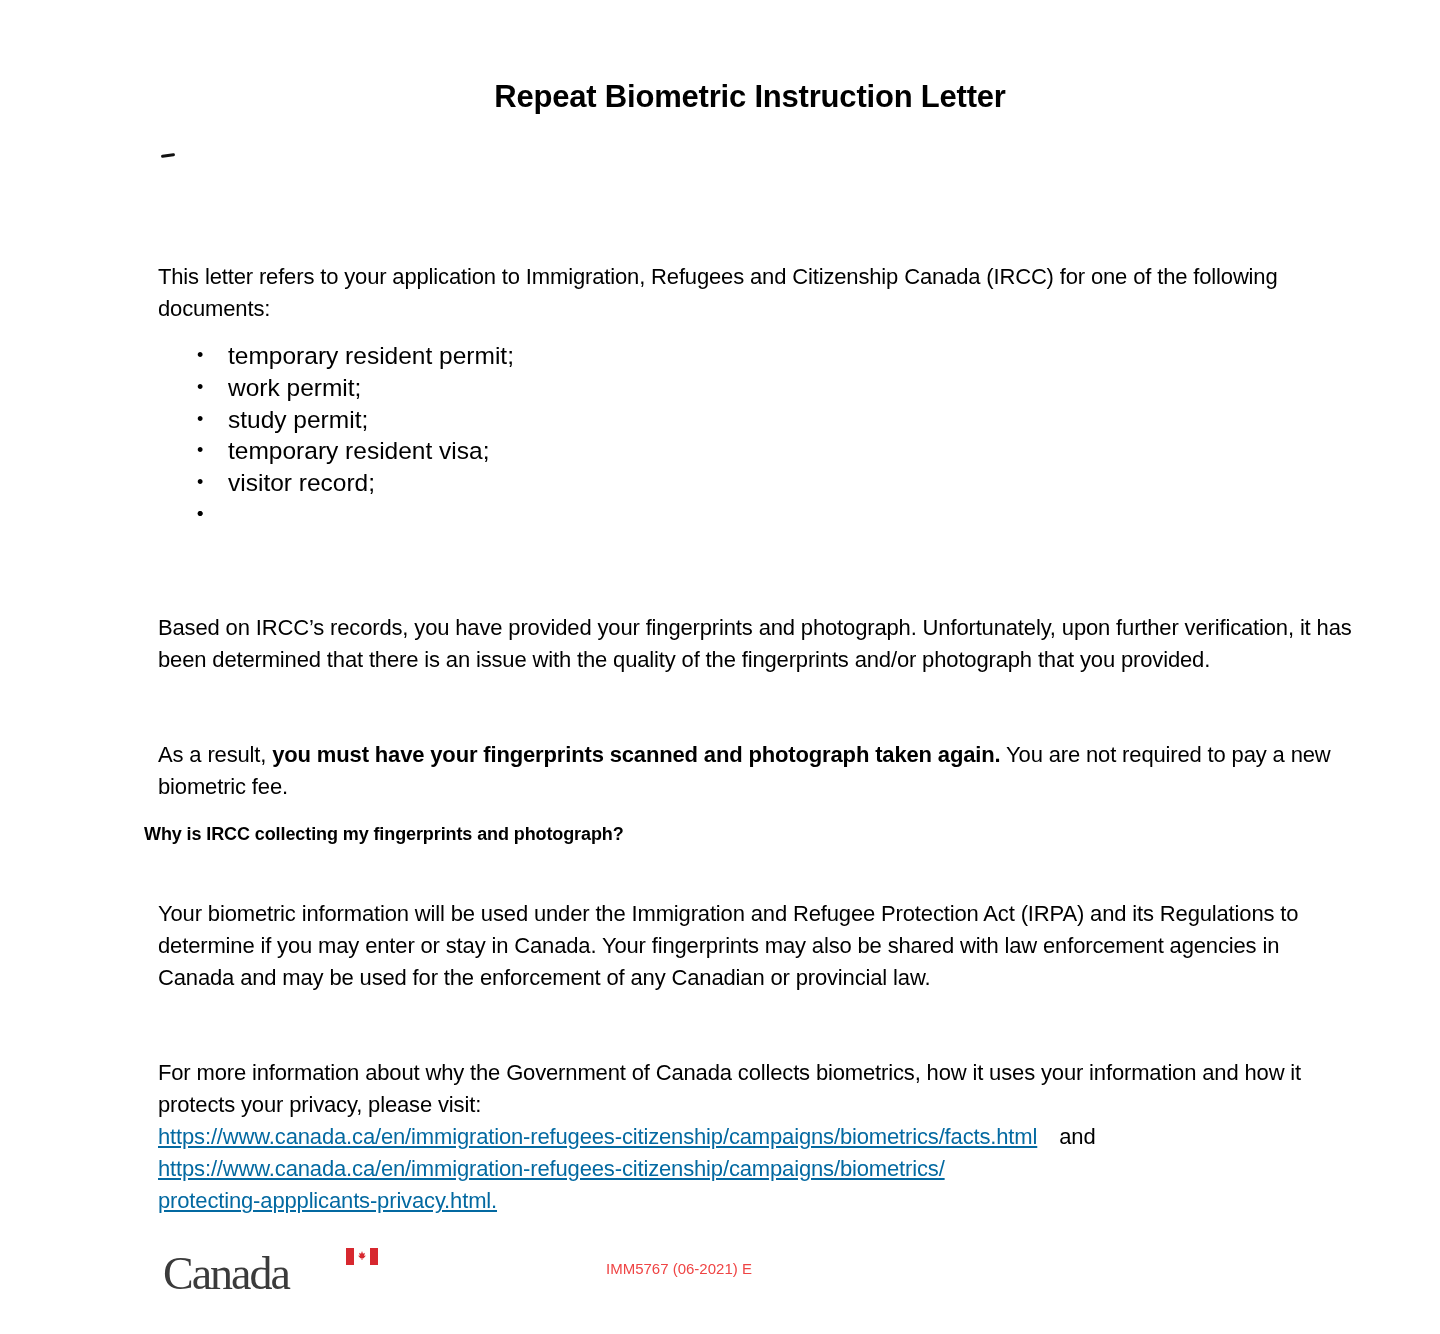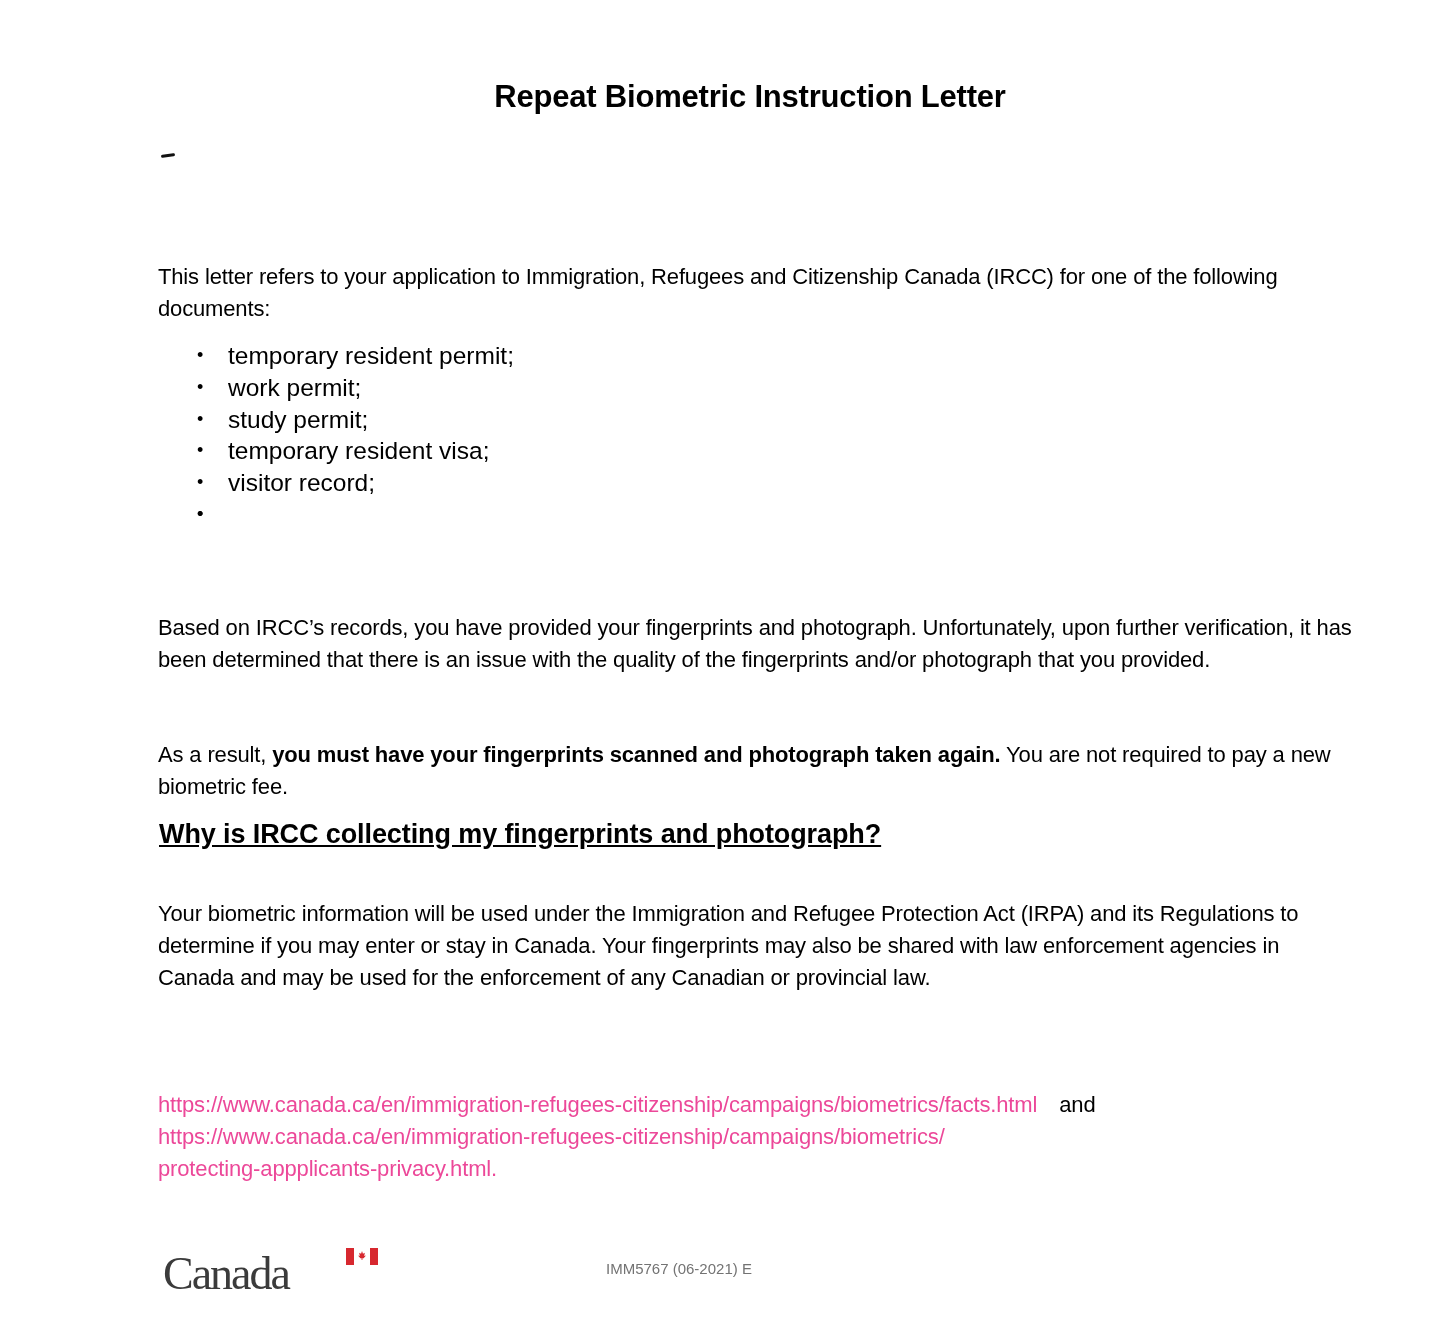--- a/index.html
+++ b/index.html
@@ -64,32 +64,32 @@
     .bullet-dot {
       position: absolute;
       left: 2px;
       top: 0;
       font-size: 18px;
     }
     .p2 { top: 595px; }
     .p3 { top: 722px; }
     .heading {
       position: absolute;
-      left: 159px;
+      left: 144px;
       top: 818px;
-      font-size: 27px;
+      font-size: 18px;
       line-height: 32px;
       font-weight: bold;
       letter-spacing: -0.1px;
-      text-decoration: underline;
     }
     .p4 { top: 881px; }
     .p5 { top: 1040px; }
     .link {
-      color: #ec4899;
+      color: #0369a1;
+      text-decoration: underline;
       cursor: pointer;
     }
     .and-word {
       margin-left: 22px;
     }
     .footer-logo {
       position: absolute;
       left: 163px;
       top: 1240px;
       width: 230px;
@@ -128,21 +128,21 @@
       height: 9px;
       background: #d7282f;
       clip-path: polygon(50% 0%, 62% 30%, 85% 20%, 78% 55%, 100% 50%, 70% 80%, 55% 80%, 55% 100%, 45% 100%, 45% 80%, 30% 80%, 0% 50%, 22% 55%, 15% 20%, 38% 30%);
     }
     .form-code {
       position: absolute;
       left: 606px;
       top: 1260px;
       font-size: 15px;
       line-height: 18px;
-      color: #737373;
+      color: #ef4444;
     }
   </style>
 </head>
 <body>
 
 <div class="title">Repeat Biometric Instruction Letter</div>
 
 <div class="stray-mark"></div>
 
 <div class="body-text p1">This letter refers to your application to Immigration, Refugees and Citizenship Canada (IRCC) for one of the following documents:</div>
@@ -159,21 +159,21 @@
 
 <div class="body-text p2">Based on IRCC’s records, you have provided your fingerprints and photograph. Unfortunately, upon further verification, it has been determined that there is an issue with the quality of the fingerprints and/or photograph that you provided.</div>
 
 <div class="body-text p3"><span>As a result, </span><b>you must have your fingerprints scanned and photograph taken again.</b><span> You are not required to pay a new biometric fee.</span></div>
 
 <div class="heading">Why is IRCC collecting my fingerprints and photograph?</div>
 
 <div class="body-text p4">Your biometric information will be used under the Immigration and Refugee Protection Act (IRPA) and its Regulations to determine if you may enter or stay in Canada. Your fingerprints may also be shared with law enforcement agencies in Canada and may be used for the enforcement of any Canadian or provincial law.</div>
 
 <div class="body-text p5">
-  <br>
+  <span>For more information about why the Government of Canada collects biometrics, how it uses your information and how it protects your privacy, please visit:</span><br>
   <a class="link">https://www.canada.ca/en/immigration-refugees-citizenship/campaigns/biometrics/facts.html</a><span class="and-word">and</span><br>
   <a class="link"><span>https://www.canada.ca/en/immigration-refugees-citizenship/campaigns/biometrics/</span><br><span>protecting-appplicants-privacy.html.</span></a>
 </div>
 
 <div class="footer-logo">
   <span class="logo-word">Canada</span>
   <div class="flag">
     <div class="band"></div>
     <div class="center">
         <div class="leaf"></div>

